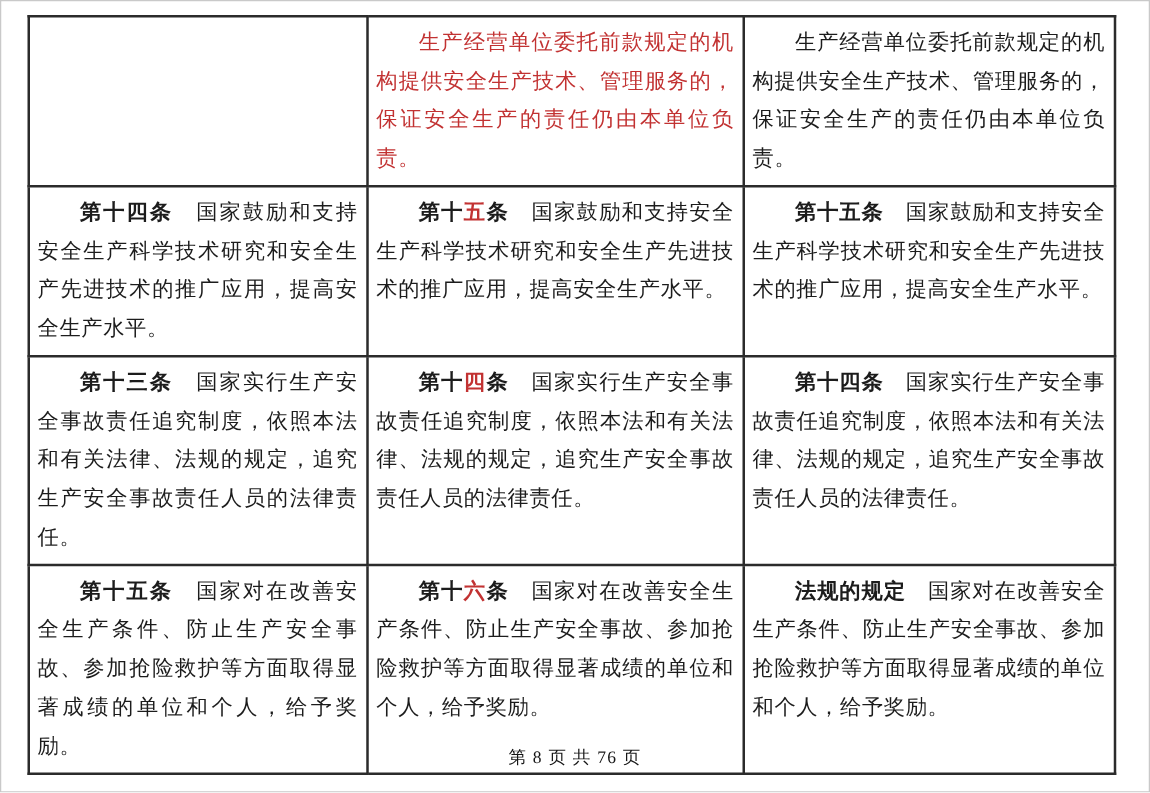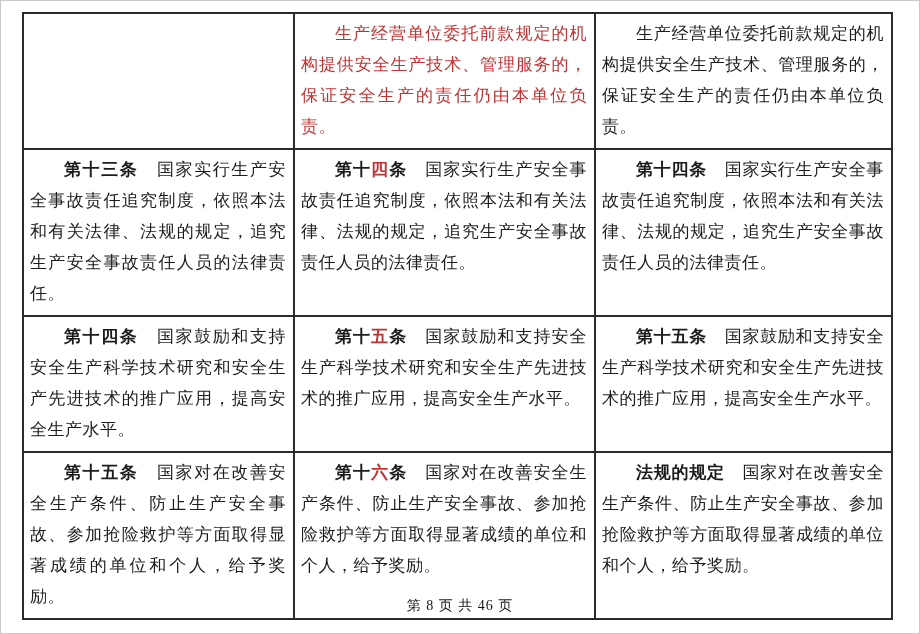--- a/index.html
+++ b/index.html
@@ -82,48 +82,48 @@
             <td class="cell empty"></td>
             <td class="cell">
               <p class="celltext"><span class="seg-red">生产经营单位委托前款规定的机构提供安全生产技术、管理服务的，保证安全生产的责任仍由本单位负责。</span></p>
             </td>
             <td class="cell">
               <p class="celltext"><span class="seg-normal">生产经营单位委托前款规定的机构提供安全生产技术、管理服务的，保证安全生产的责任仍由本单位负责。</span></p>
             </td>
           </tr>
           <tr class="rowN">
             <td class="cell">
+              <p class="celltext"><span class="seg-bold">第十四条</span><span class="seg-normal">　国家鼓励和支持安全生产科学技术研究和安全生产先进技术的推广应用，提高安全生产水平。</span></p>
+            </td>
+            <td class="cell">
+              <p class="celltext"><span class="seg-bold">第十</span><span class="seg-bold-red">五</span><span class="seg-bold">条</span><span class="seg-normal">　国家鼓励和支持安全生产科学技术研究和安全生产先进技术的推广应用，提高安全生产水平。</span></p>
+            </td>
+            <td class="cell">
+              <p class="celltext"><span class="seg-bold">第十五条</span><span class="seg-normal">　国家鼓励和支持安全生产科学技术研究和安全生产先进技术的推广应用，提高安全生产水平。</span></p>
+            </td>
+          </tr>
+          <tr class="rowN">
+            <td class="cell">
               <p class="celltext"><span class="seg-bold">第十三条</span><span class="seg-normal">　国家实行生产安全事故责任追究制度，依照本法和有关法律、法规的规定，追究生产安全事故责任人员的法律责任。</span></p>
             </td>
             <td class="cell">
               <p class="celltext"><span class="seg-bold">第十</span><span class="seg-bold-red">四</span><span class="seg-bold">条</span><span class="seg-normal">　国家实行生产安全事故责任追究制度，依照本法和有关法律、法规的规定，追究生产安全事故责任人员的法律责任。</span></p>
             </td>
             <td class="cell">
               <p class="celltext"><span class="seg-bold">第十四条</span><span class="seg-normal">　国家实行生产安全事故责任追究制度，依照本法和有关法律、法规的规定，追究生产安全事故责任人员的法律责任。</span></p>
-            </td>
-          </tr>
-          <tr class="rowN">
-            <td class="cell">
-              <p class="celltext"><span class="seg-bold">第十四条</span><span class="seg-normal">　国家鼓励和支持安全生产科学技术研究和安全生产先进技术的推广应用，提高安全生产水平。</span></p>
-            </td>
-            <td class="cell">
-              <p class="celltext"><span class="seg-bold">第十</span><span class="seg-bold-red">五</span><span class="seg-bold">条</span><span class="seg-normal">　国家鼓励和支持安全生产科学技术研究和安全生产先进技术的推广应用，提高安全生产水平。</span></p>
-            </td>
-            <td class="cell">
-              <p class="celltext"><span class="seg-bold">第十五条</span><span class="seg-normal">　国家鼓励和支持安全生产科学技术研究和安全生产先进技术的推广应用，提高安全生产水平。</span></p>
             </td>
           </tr>
           <tr class="rowN">
             <td class="cell">
               <p class="celltext"><span class="seg-bold">第十五条</span><span class="seg-normal">　国家对在改善安全生产条件、防止生产安全事故、参加抢险救护等方面取得显著成绩的单位和个人，给予奖励。</span></p>
             </td>
             <td class="cell">
               <p class="celltext"><span class="seg-bold">第十</span><span class="seg-bold-red">六</span><span class="seg-bold">条</span><span class="seg-normal">　国家对在改善安全生产条件、防止生产安全事故、参加抢险救护等方面取得显著成绩的单位和个人，给予奖励。</span></p>
             </td>
             <td class="cell">
               <p class="celltext"><span class="seg-bold">法规的规定</span><span class="seg-normal">　国家对在改善安全生产条件、防止生产安全事故、参加抢险救护等方面取得显著成绩的单位和个人，给予奖励。</span></p>
             </td>
           </tr>
         </tbody>
     </table>
   </div>
-  <div class="footer">第 8 页 共 46 页</div>
+  <div class="footer">第 8 页 共 76 页</div>
 </div>
 
 </body></html>

